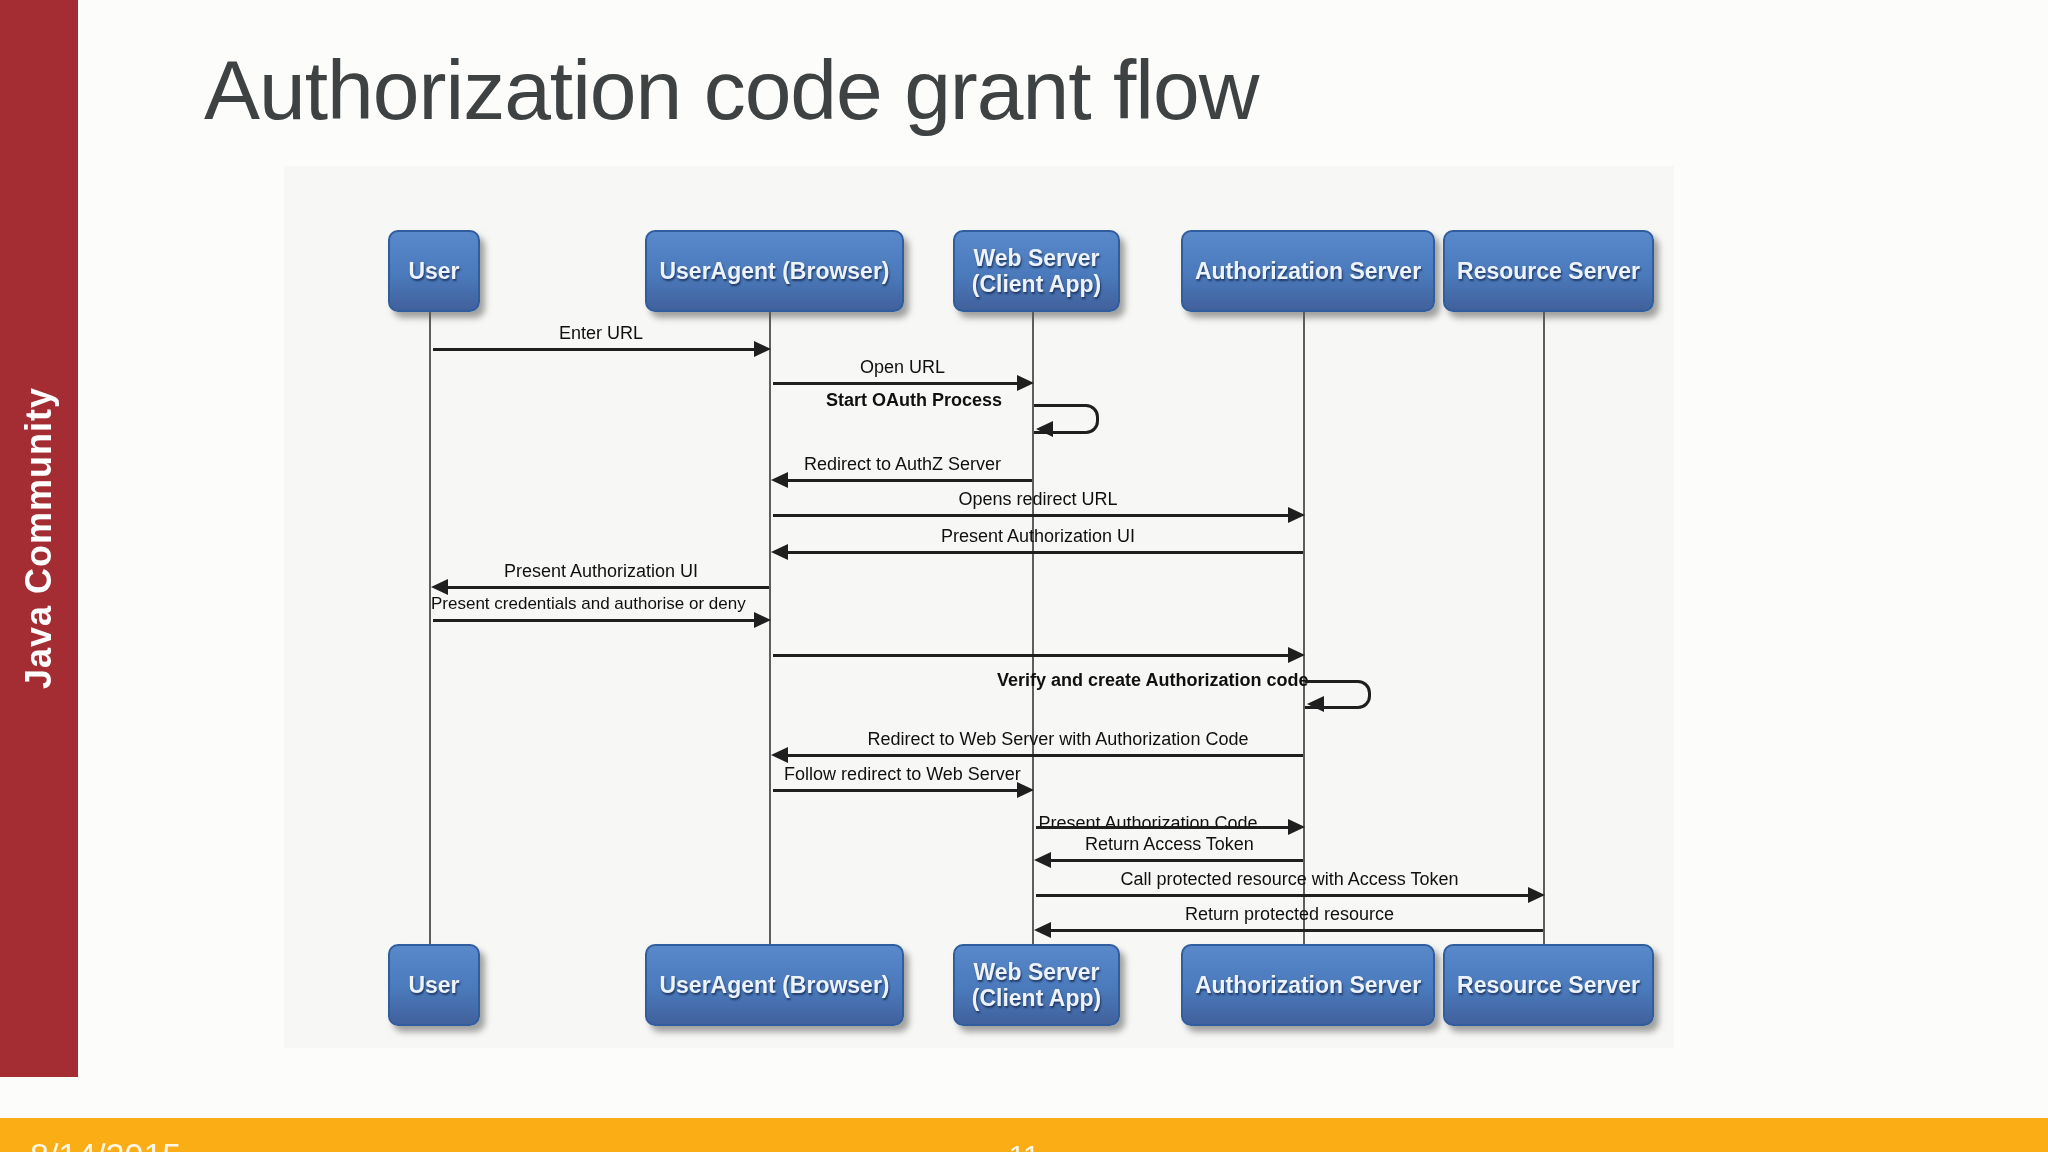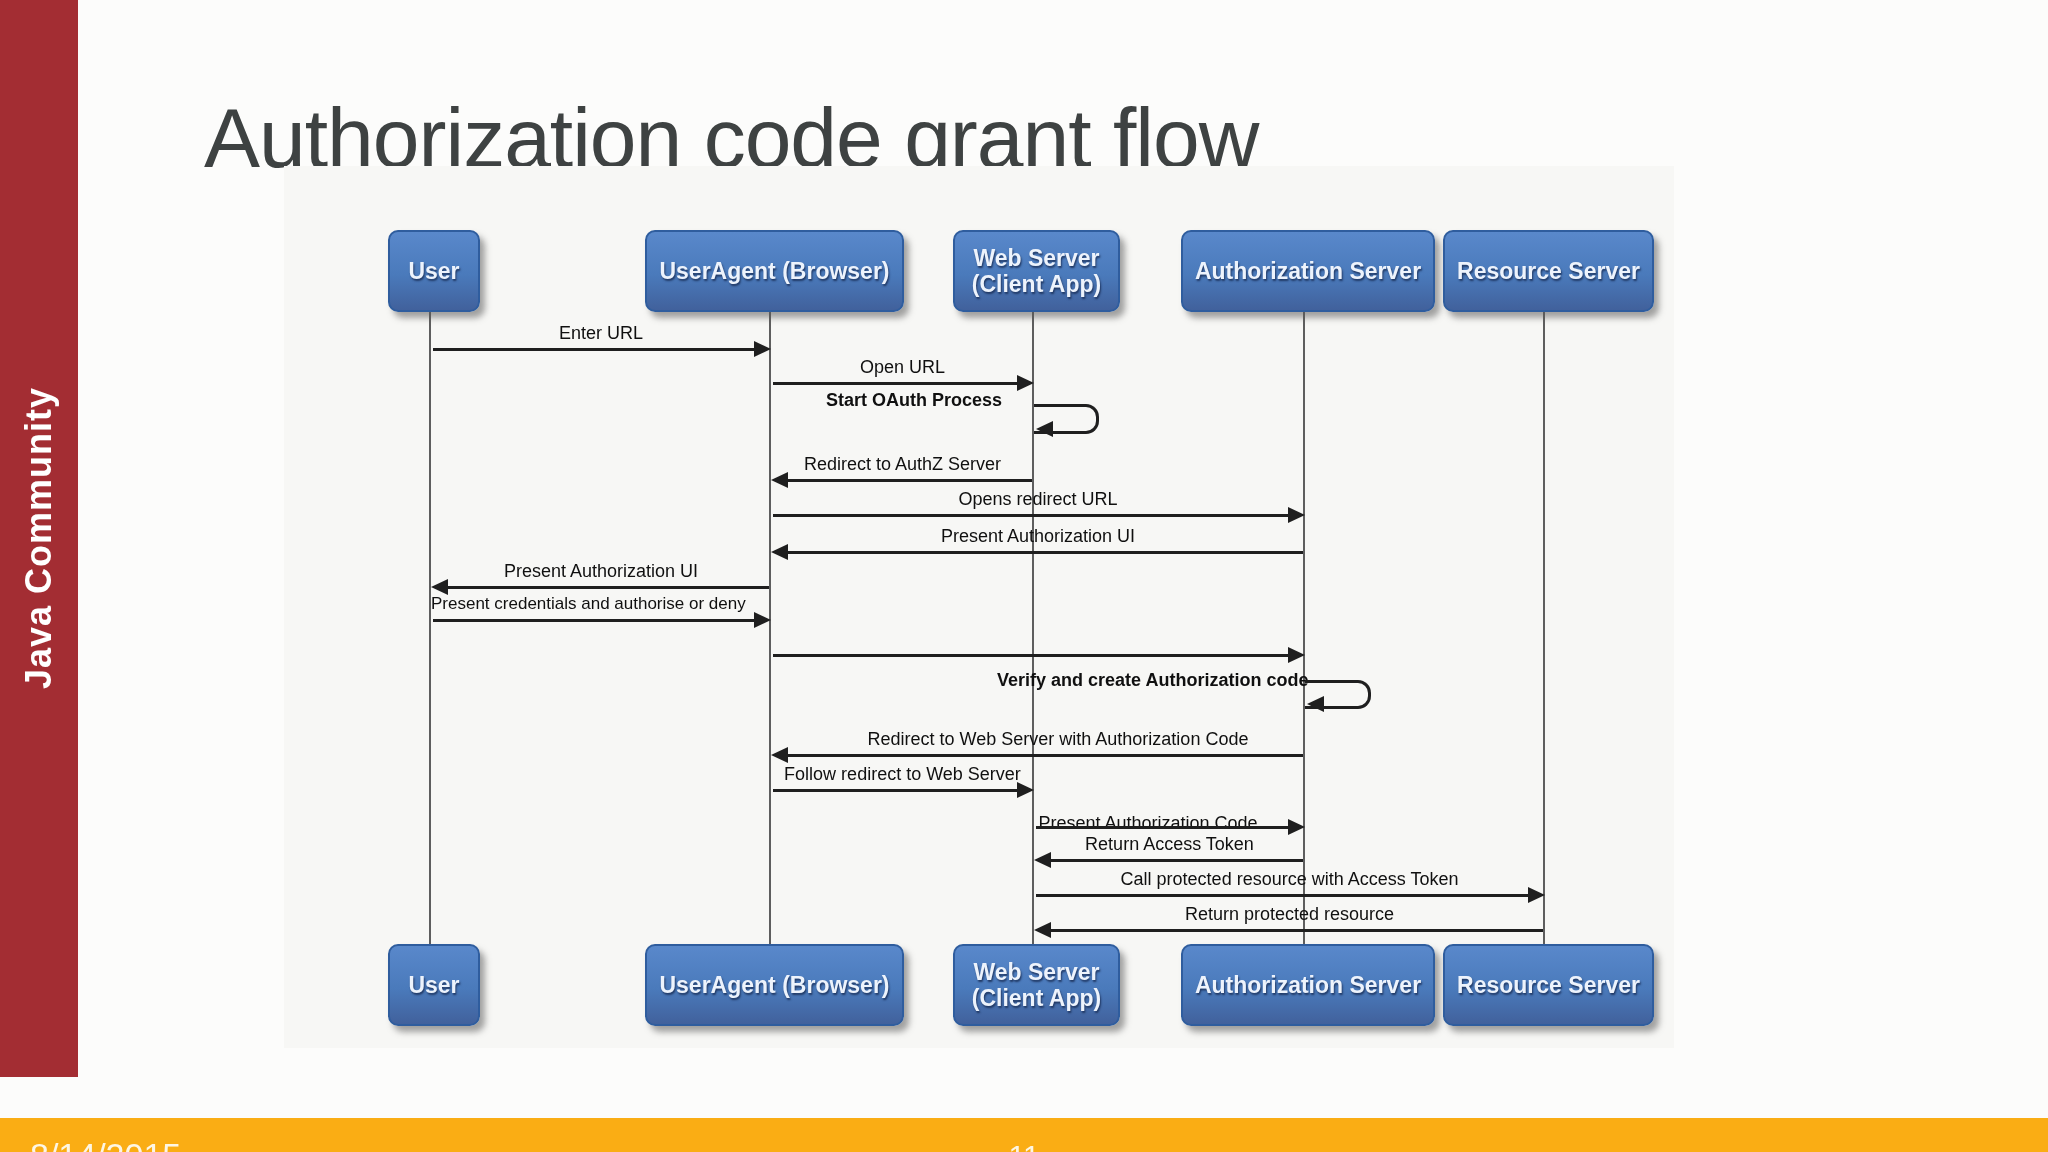--- a/index.html
+++ b/index.html
@@ -15,21 +15,20 @@
   .sidebar-label{
     writing-mode:vertical-rl;transform:rotate(180deg);
     color:#FFFFFF;font-weight:bold;font-size:36px;letter-spacing:1px;
     white-space:nowrap;
   }
   
   .title{
     position:absolute;left:204px;top:42px;
     font-size:84px;font-weight:300;color:#3E4242;letter-spacing:-1px;
     white-space:nowrap;
-    margin-top:48px;
   }
   
   .footer{
     position:absolute;left:0;top:1077px;width:2048px;height:75px;
     background:#FAAD14;color:#FDF6E4;margin-top:41px;
   }
   .footer .date{position:absolute;left:30px;top:0;height:75px;display:flex;align-items:center;font-size:34px;}
   .footer .page{position:absolute;left:0;width:2048px;top:0;height:75px;display:flex;align-items:center;justify-content:center;font-size:30px;}
   .footer .handle{position:absolute;right:36px;top:0;height:75px;display:flex;align-items:center;font-size:34px;font-weight:bold;}
   

